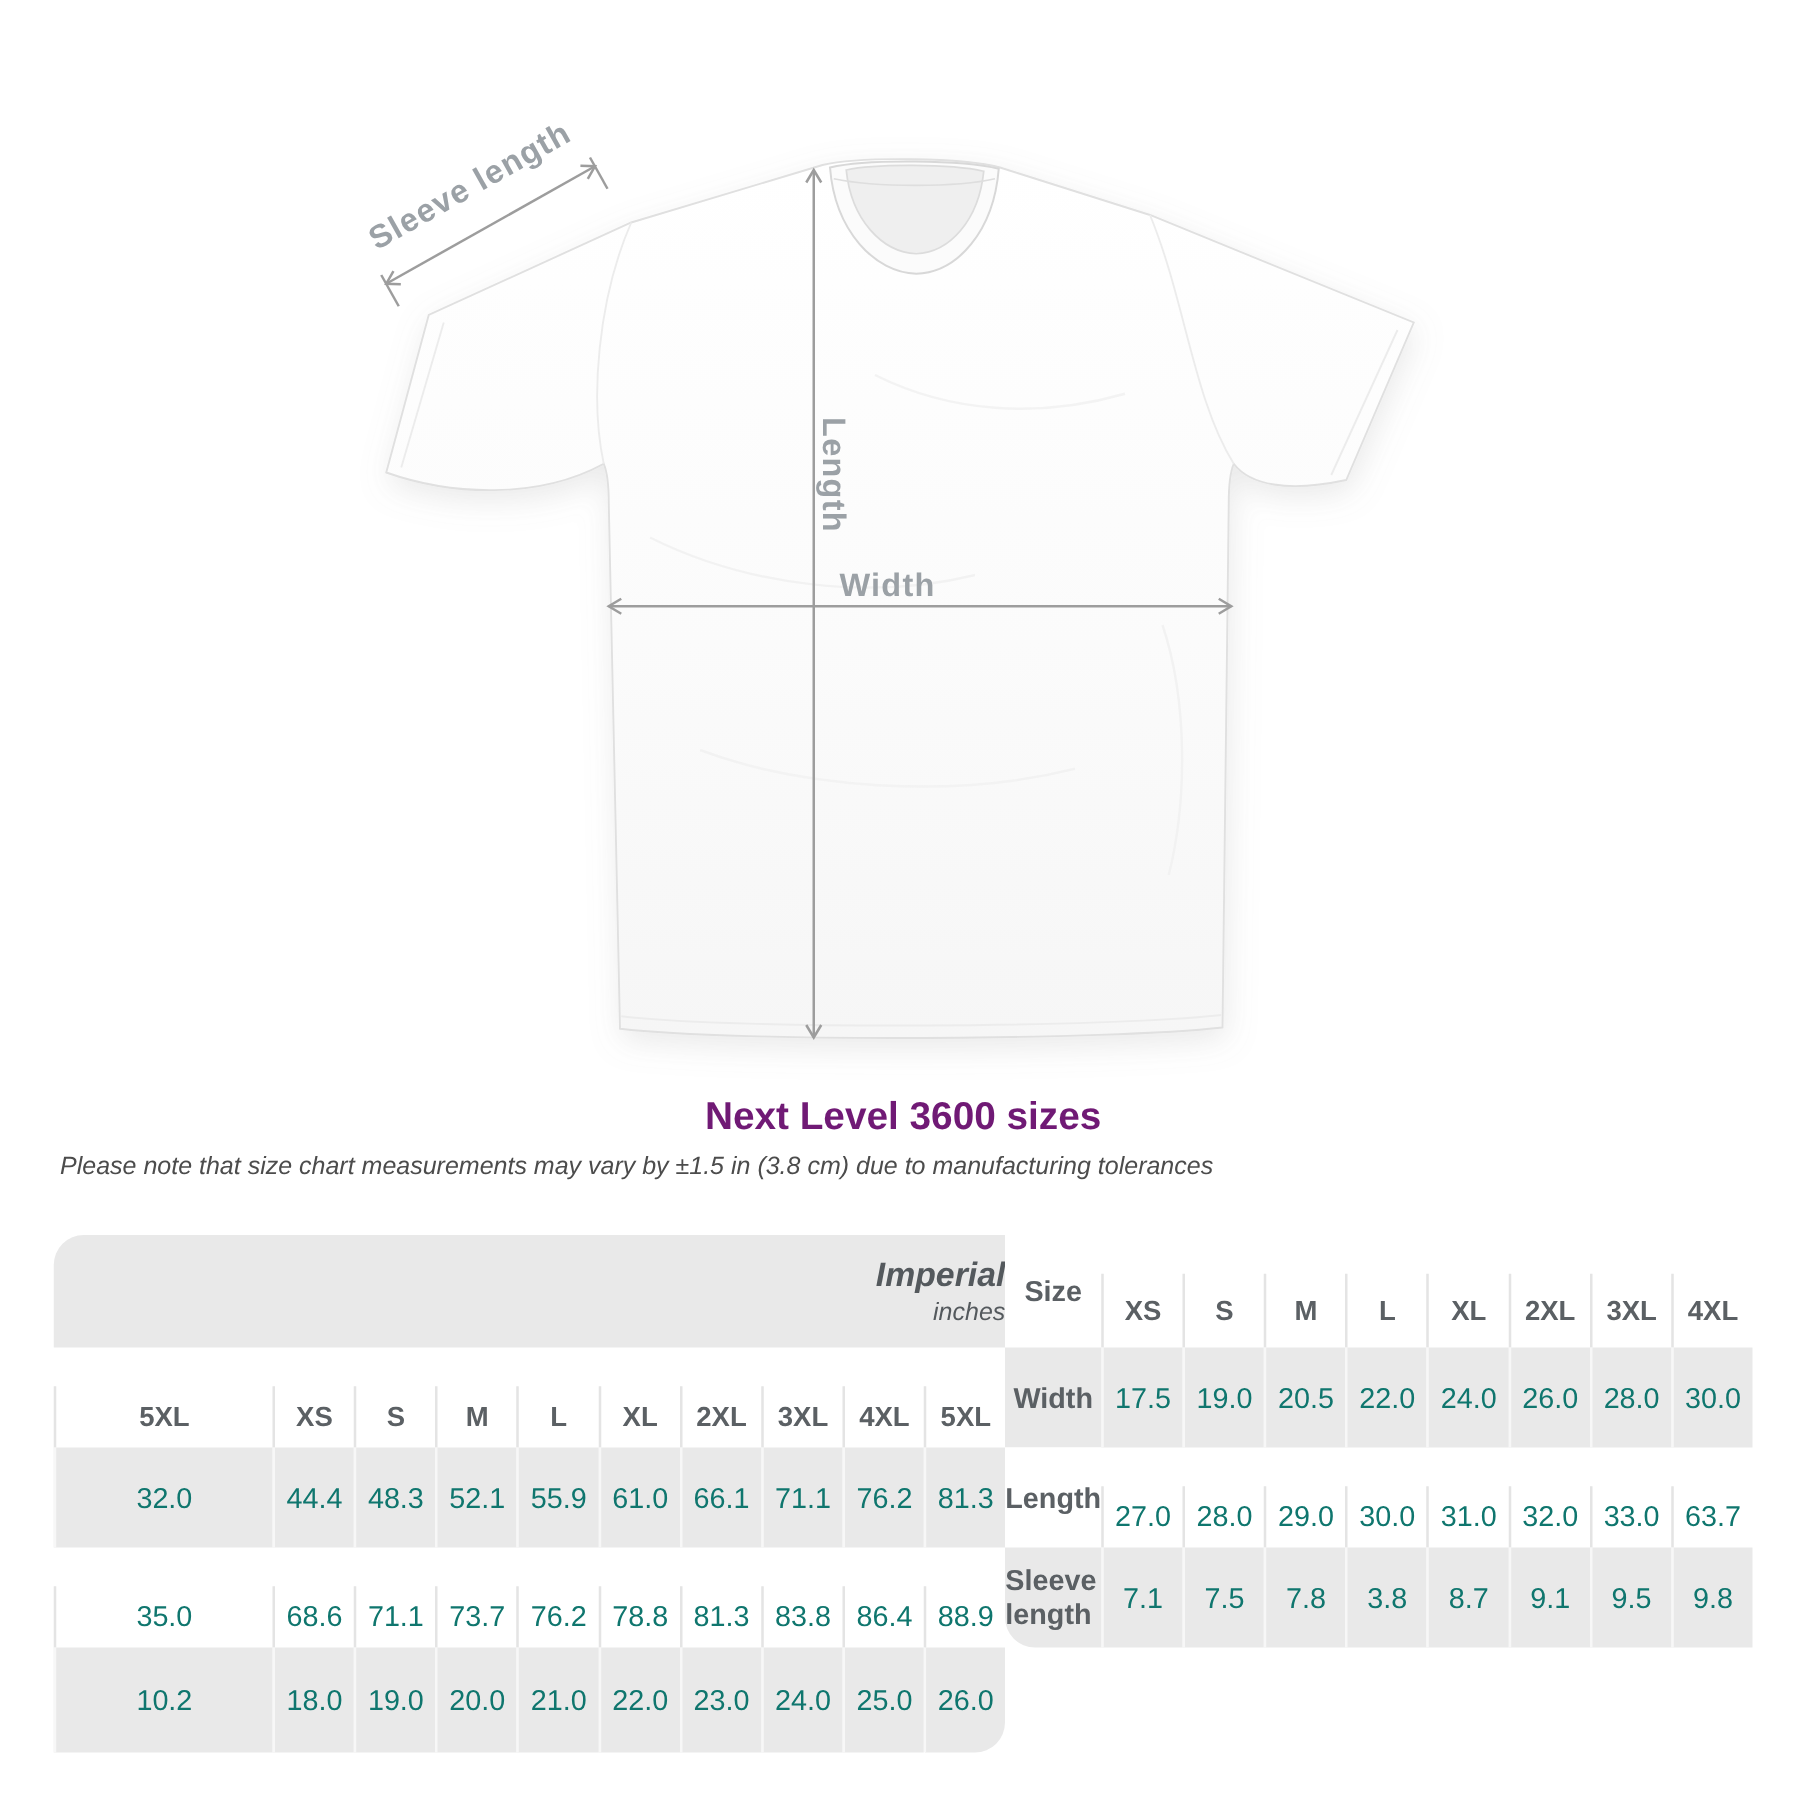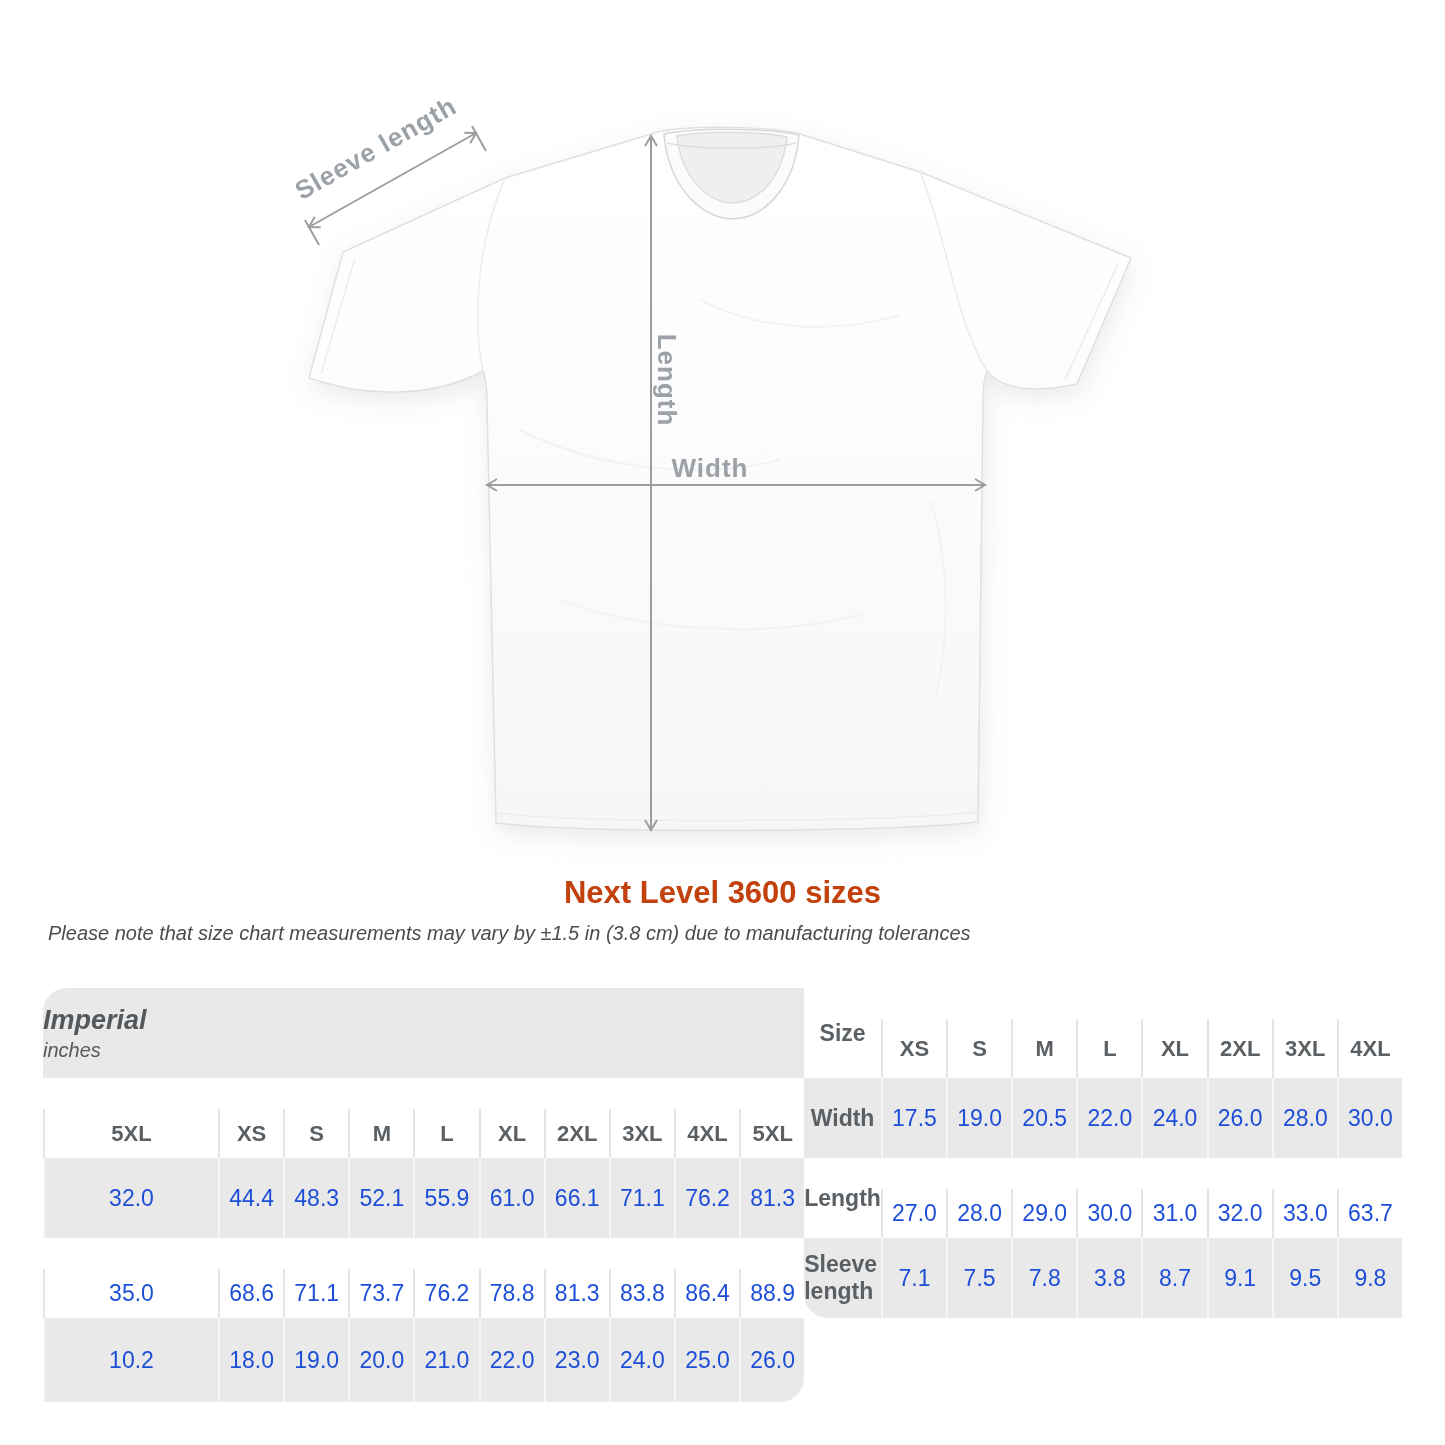--- a/index.html
+++ b/index.html
@@ -14,56 +14,56 @@
   .diag-label {
     font-family:"Liberation Sans", sans-serif;
     font-weight:bold;
     font-size:26px;
     fill:#9ba1a6;
     letter-spacing:1px;
   }
   .page-title {
     position:absolute; top:876px; left:0; width:100%;
     text-align:center;
-    font-size:31px; font-weight:bold; color:#c2410c;
+    font-size:31px; font-weight:bold; color:#701a75;
     line-height:1.1;
   }
   .page-note {
     position:absolute; top:921px; left:0; width:100%;
     text-align:left;
     font-size:20px; font-style:italic; color:#4c4c4c;
     line-height:1.2;
     padding-left:48px;
   }
   .size-table {
     position:absolute; top:988px; left:43px; width:1359px;
     display:grid;
     grid-template-columns:175px repeat(18, 1fr);
     grid-template-rows:90px 80px 80px 80px 84px;
   }
   .band {
     background:#e9e9e9;
     display:flex; flex-direction:column;
-    align-items:flex-start; justify-content:center;
+    align-items:flex-end; justify-content:center;
     gap:3px;
   }
   .band-imperial { grid-column:1 / span 10; border-top-left-radius:24px; }
   .band-metric   { grid-column:11 / span 9; border-top-right-radius:24px; }
   .band-name { font-size:27px; font-weight:bold; font-style:italic; color:#54595d; }
   .band-unit { font-size:20px; font-style:italic; color:#54595d; }
   .cell {
     display:flex; align-items:center; justify-content:center;
   }
   .r-white { background:#ffffff; }
   .r-gray  { background:#e9e9e9; }
   .sep-w { border-left:2px solid #e4e4e4;margin-top:31px; }
   .sep-g { border-left:2px solid #f7f7f7; }
   .lcell { font-weight:bold; font-size:23px; color:#5b6064; }
   .hcell { font-weight:bold; font-size:22px; color:#5b6064; }
-  .vcell { font-size:23px; color:#1d4ed8; }
+  .vcell { font-size:23px; color:#0f766e; }
   .bl-round { border-bottom-left-radius:24px; }
   .br-round { border-bottom-right-radius:24px; }
 </style>
 </head>
 <body>
 
 <div class="diagram-wrap">
   <svg width="1445" height="872" viewBox="0 0 1445 872">
     <defs>
       <linearGradient id="shirtGrad" x1="0" y1="0" x2="0" y2="1">

